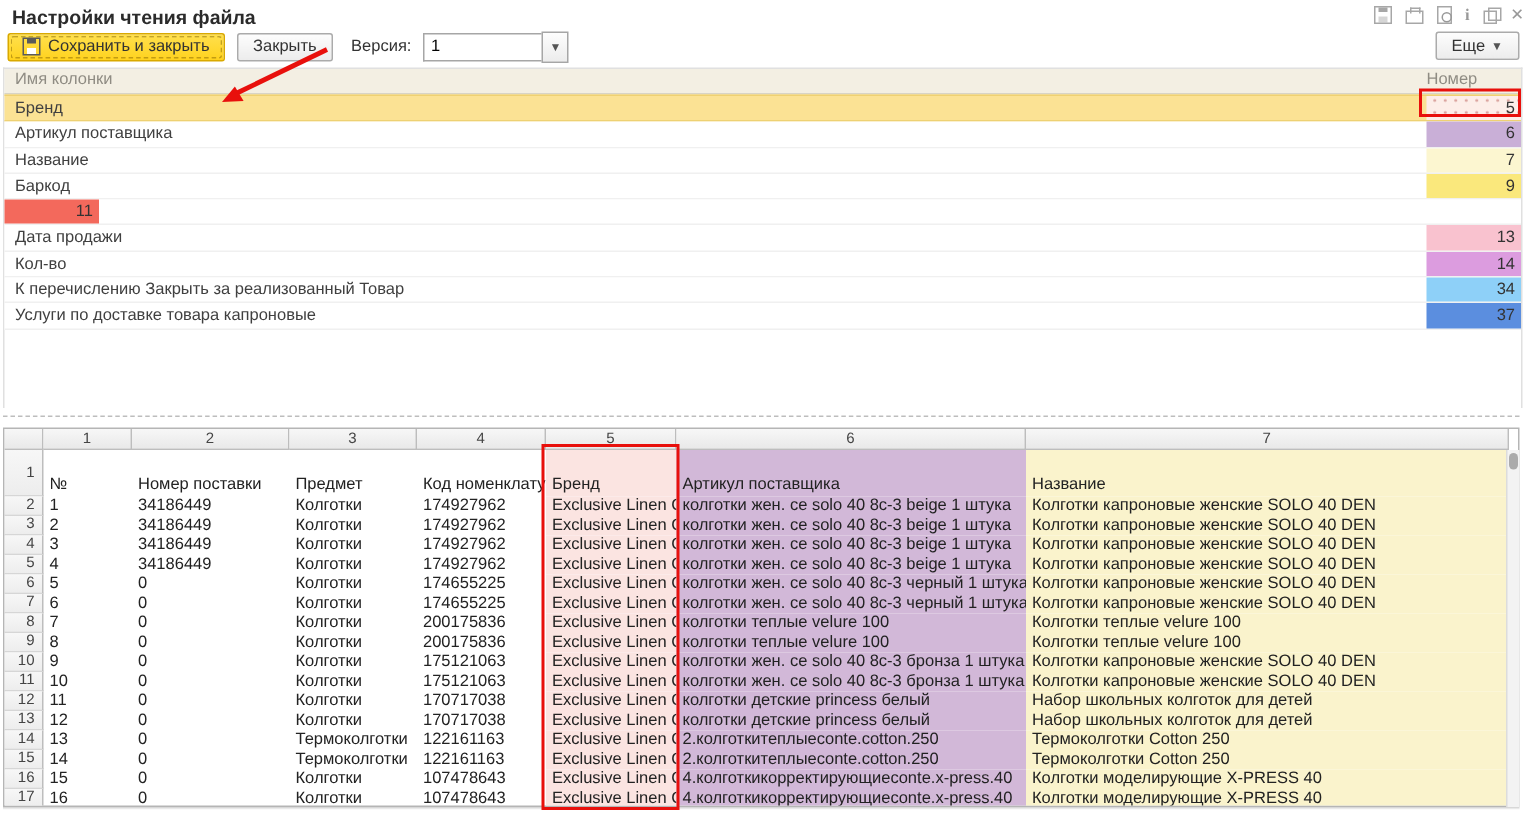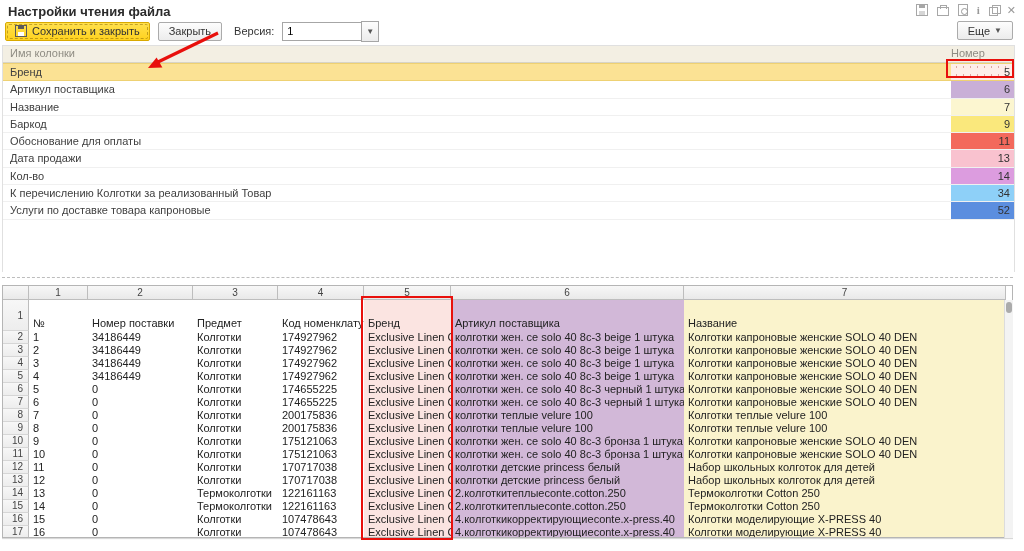--- a/index.html
+++ b/index.html
@@ -137,38 +137,37 @@
         </div>
         <div class="map-row">
           <div class="map-name">Название</div>
           <div class="map-num" style="background: rgb(252, 246, 208);">7</div>
         </div>
         <div class="map-row">
           <div class="map-name">Баркод</div>
           <div class="map-num" style="background: rgb(250, 232, 124);">9</div>
         </div>
         <div class="map-row">
-          <div class="map-name">Обоснование для оплаты</div>
           <div class="map-num" style="background: rgb(243, 105, 92);">11</div>
         </div>
         <div class="map-row">
           <div class="map-name">Дата продажи</div>
           <div class="map-num" style="background: rgb(249, 194, 207);">13</div>
         </div>
         <div class="map-row">
           <div class="map-name">Кол-во</div>
           <div class="map-num" style="background: rgb(220, 156, 223);">14</div>
         </div>
         <div class="map-row">
-          <div class="map-name">К перечислению Колготки за реализованный Товар</div>
+          <div class="map-name">К перечислению Закрыть за реализованный Товар</div>
           <div class="map-num" style="background: rgb(142, 208, 248);">34</div>
         </div>
         <div class="map-row">
           <div class="map-name">Услуги по доставке товара капроновые</div>
-          <div class="map-num" style="background: rgb(91, 142, 223);">52</div>
+          <div class="map-num" style="background: rgb(91, 142, 223);">37</div>
         </div>
       </div>
   </div>
 
   <div class="splitter"></div>
 
   <div class="sheet" id="sheet">
       <div class="srow shead">
         <div class="hcell" style="width: 26px;"></div>
         <div class="hcell" style="width: 59px;">1</div>

